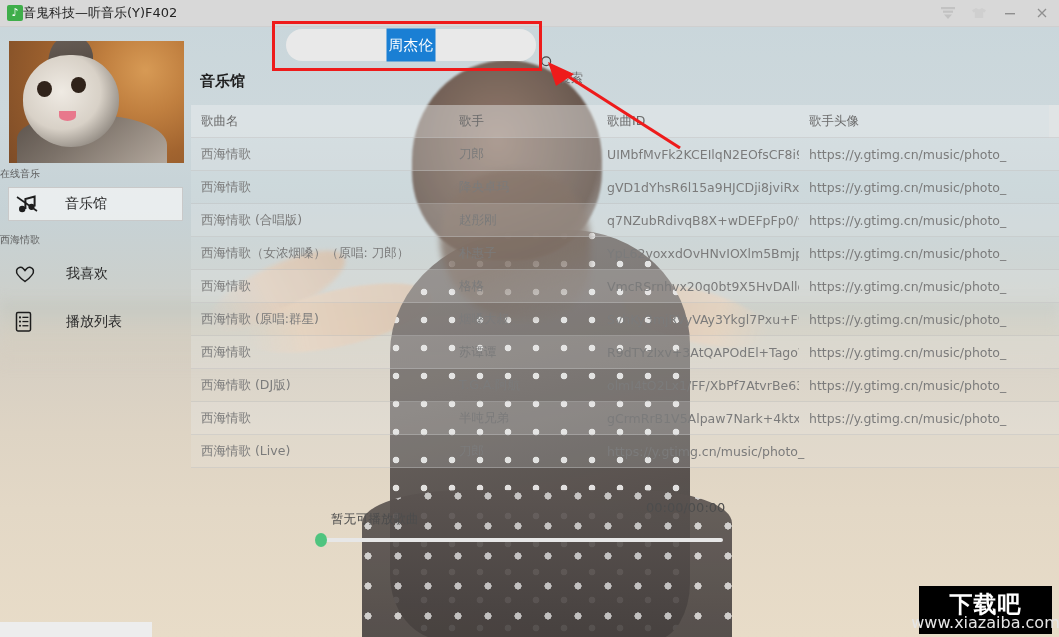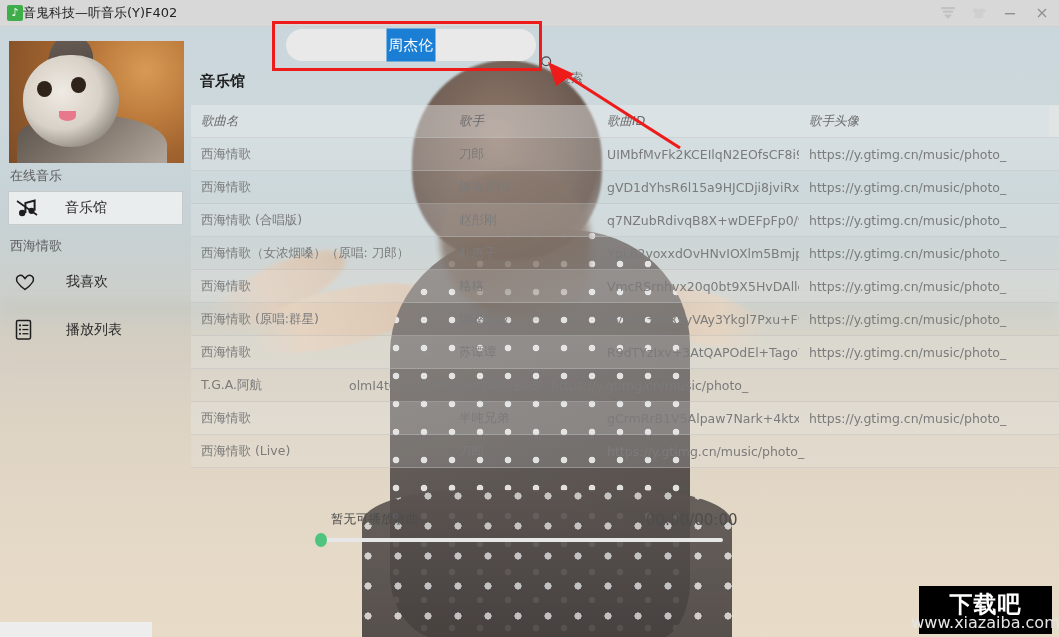--- a/index.html
+++ b/index.html
@@ -271,23 +271,22 @@
     border-radius: 0 0 50% 50%;
   }
   .avatar .body {
     position: absolute;
     left: 8px; top: 74px; width: 150px; height: 60px;
     background: linear-gradient(140deg, #5b524b 0%, #7d736a 40%, #b9aea3 100%);
     border-radius: 40% 50% 10% 10%;
   }
 
   .side-section {
-    font-size: 13px;
+    font-size: 10px;
     color: #5e5e5e;
-    padding-left: 10px;
   }
   .side-item {
     display: flex;
     align-items: center;
     height: 34px;
     font-size: 14px;
     color: #2b2b2b;
     padding-left: 14px;
   }
   .side-item .icon {
@@ -329,21 +328,20 @@
   .thead, .trow {
     display: flex;
     align-items: center;
     height: 33px;
     font-size: 12.5px;
     border-bottom: 1px solid rgba(190,190,190,.45);
   }
   .thead {
     color: #6a6a6a;
     background: rgba(238,240,240,.45);
-    font-style: italic;
   }
   .trow {
     color: #7b7b7b;
     background: rgba(236,240,240,.30);
   }
   .trow:nth-child(even) { background: rgba(236,240,240,.16); }
   .col { padding-left: 10px; overflow: hidden; white-space: nowrap; text-overflow: clip; }
   .c-song   { width: 258px; }
   .c-artist { width: 148px; }
   .c-id     { width: 202px; }
@@ -364,22 +362,22 @@
     width: 868px; height: 70px;
   }
   .player .now {
     position: absolute;
     left: 140px; top: 14px;
     font-size: 12.5px;
     color: #4d4d4d;
   }
   .player .time {
     position: absolute;
-    left: 455px; top: 14px;
-    font-size: 15px;
+    left: 455px; top: 3px;
+    font-size: 13px;
     color: #4d4d4d;
   }
   .player .track {
     position: absolute;
     left: 128px; top: 41px;
     width: 404px; height: 4px;
     background: #e7e7e7;
     border-radius: 2px;
   }
   .player .knob {
@@ -600,20 +598,21 @@
               <div class="col c-id">SvhKy3mjRVyVAy3Ykgl7Pxu+F9</div>
               <div class="col c-avatar">https://y.gtimg.cn/music/photo_</div>
             </div>
             <div class="trow">
               <div class="col c-song">西海情歌</div>
               <div class="col c-artist">苏谭谭</div>
               <div class="col c-id">R9dTYzIxv+3AtQAPOdEl+TagoW</div>
               <div class="col c-avatar">https://y.gtimg.cn/music/photo_</div>
             </div>
             <div class="trow">
+              <div class="col c-song">西海情歌 (DJ版)</div>
               <div class="col c-artist">T.G.A.阿航</div>
               <div class="col c-id">olmI4tO2Lx1/FF/XbPf7AtvrBe63</div>
               <div class="col c-avatar">https://y.gtimg.cn/music/photo_</div>
             </div>
             <div class="trow">
               <div class="col c-song">西海情歌</div>
               <div class="col c-artist">半吨兄弟</div>
               <div class="col c-id">gCrmRrB1V5Alpaw7Nark+4ktxq</div>
               <div class="col c-avatar">https://y.gtimg.cn/music/photo_</div>
             </div>

